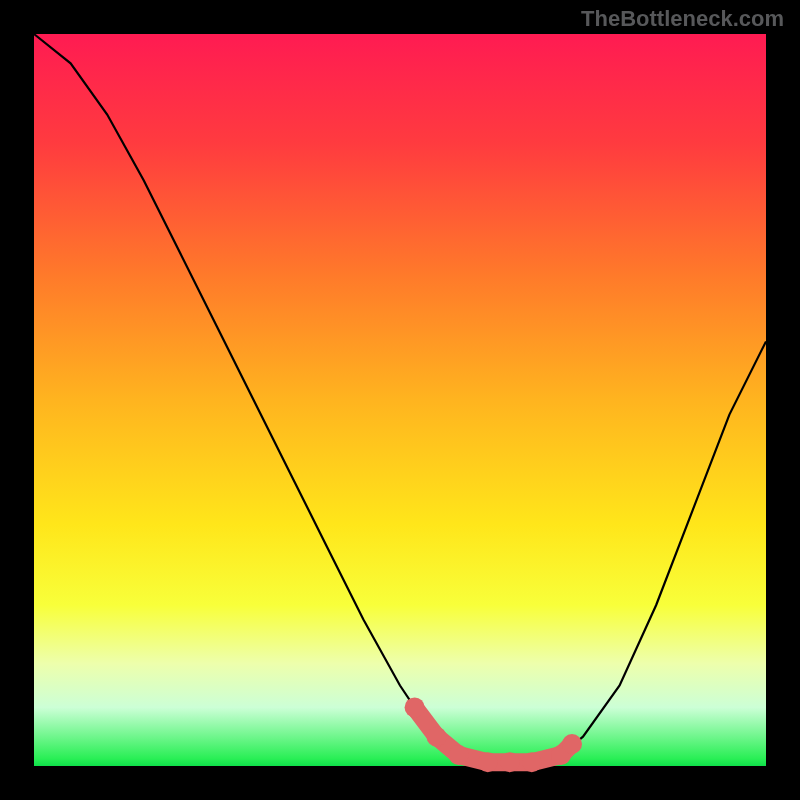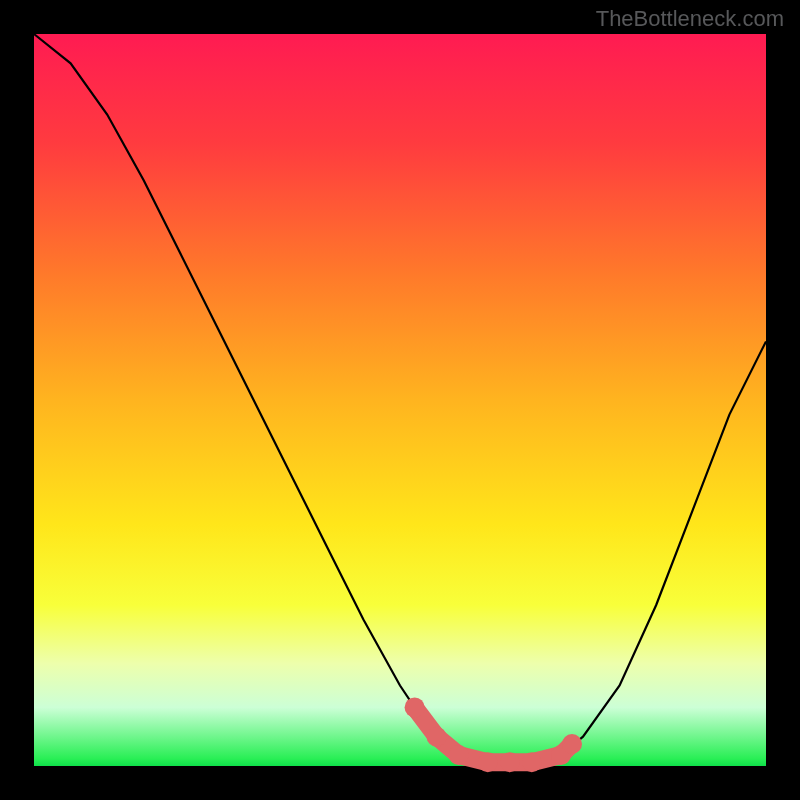--- a/index.html
+++ b/index.html
@@ -3,21 +3,21 @@
 <meta charset="utf-8">
 <style>
   * { margin: 0; padding: 0; box-sizing: border-box; }
   body { width: 800px; height: 800px; background: #000; position: relative; overflow: hidden; }
   .watermark {
     position: absolute;
     top: 6px;
     right: 16px;
     font-family: Arial, sans-serif;
     font-size: 22px;
-    font-weight: normal;
+    font-weight: bold;
     color: #57585a;
     z-index: 10;
   }
   .plot-area {
     position: absolute;
     left: 34px;
     top: 34px;
     width: 732px;
     height: 732px;
   }

